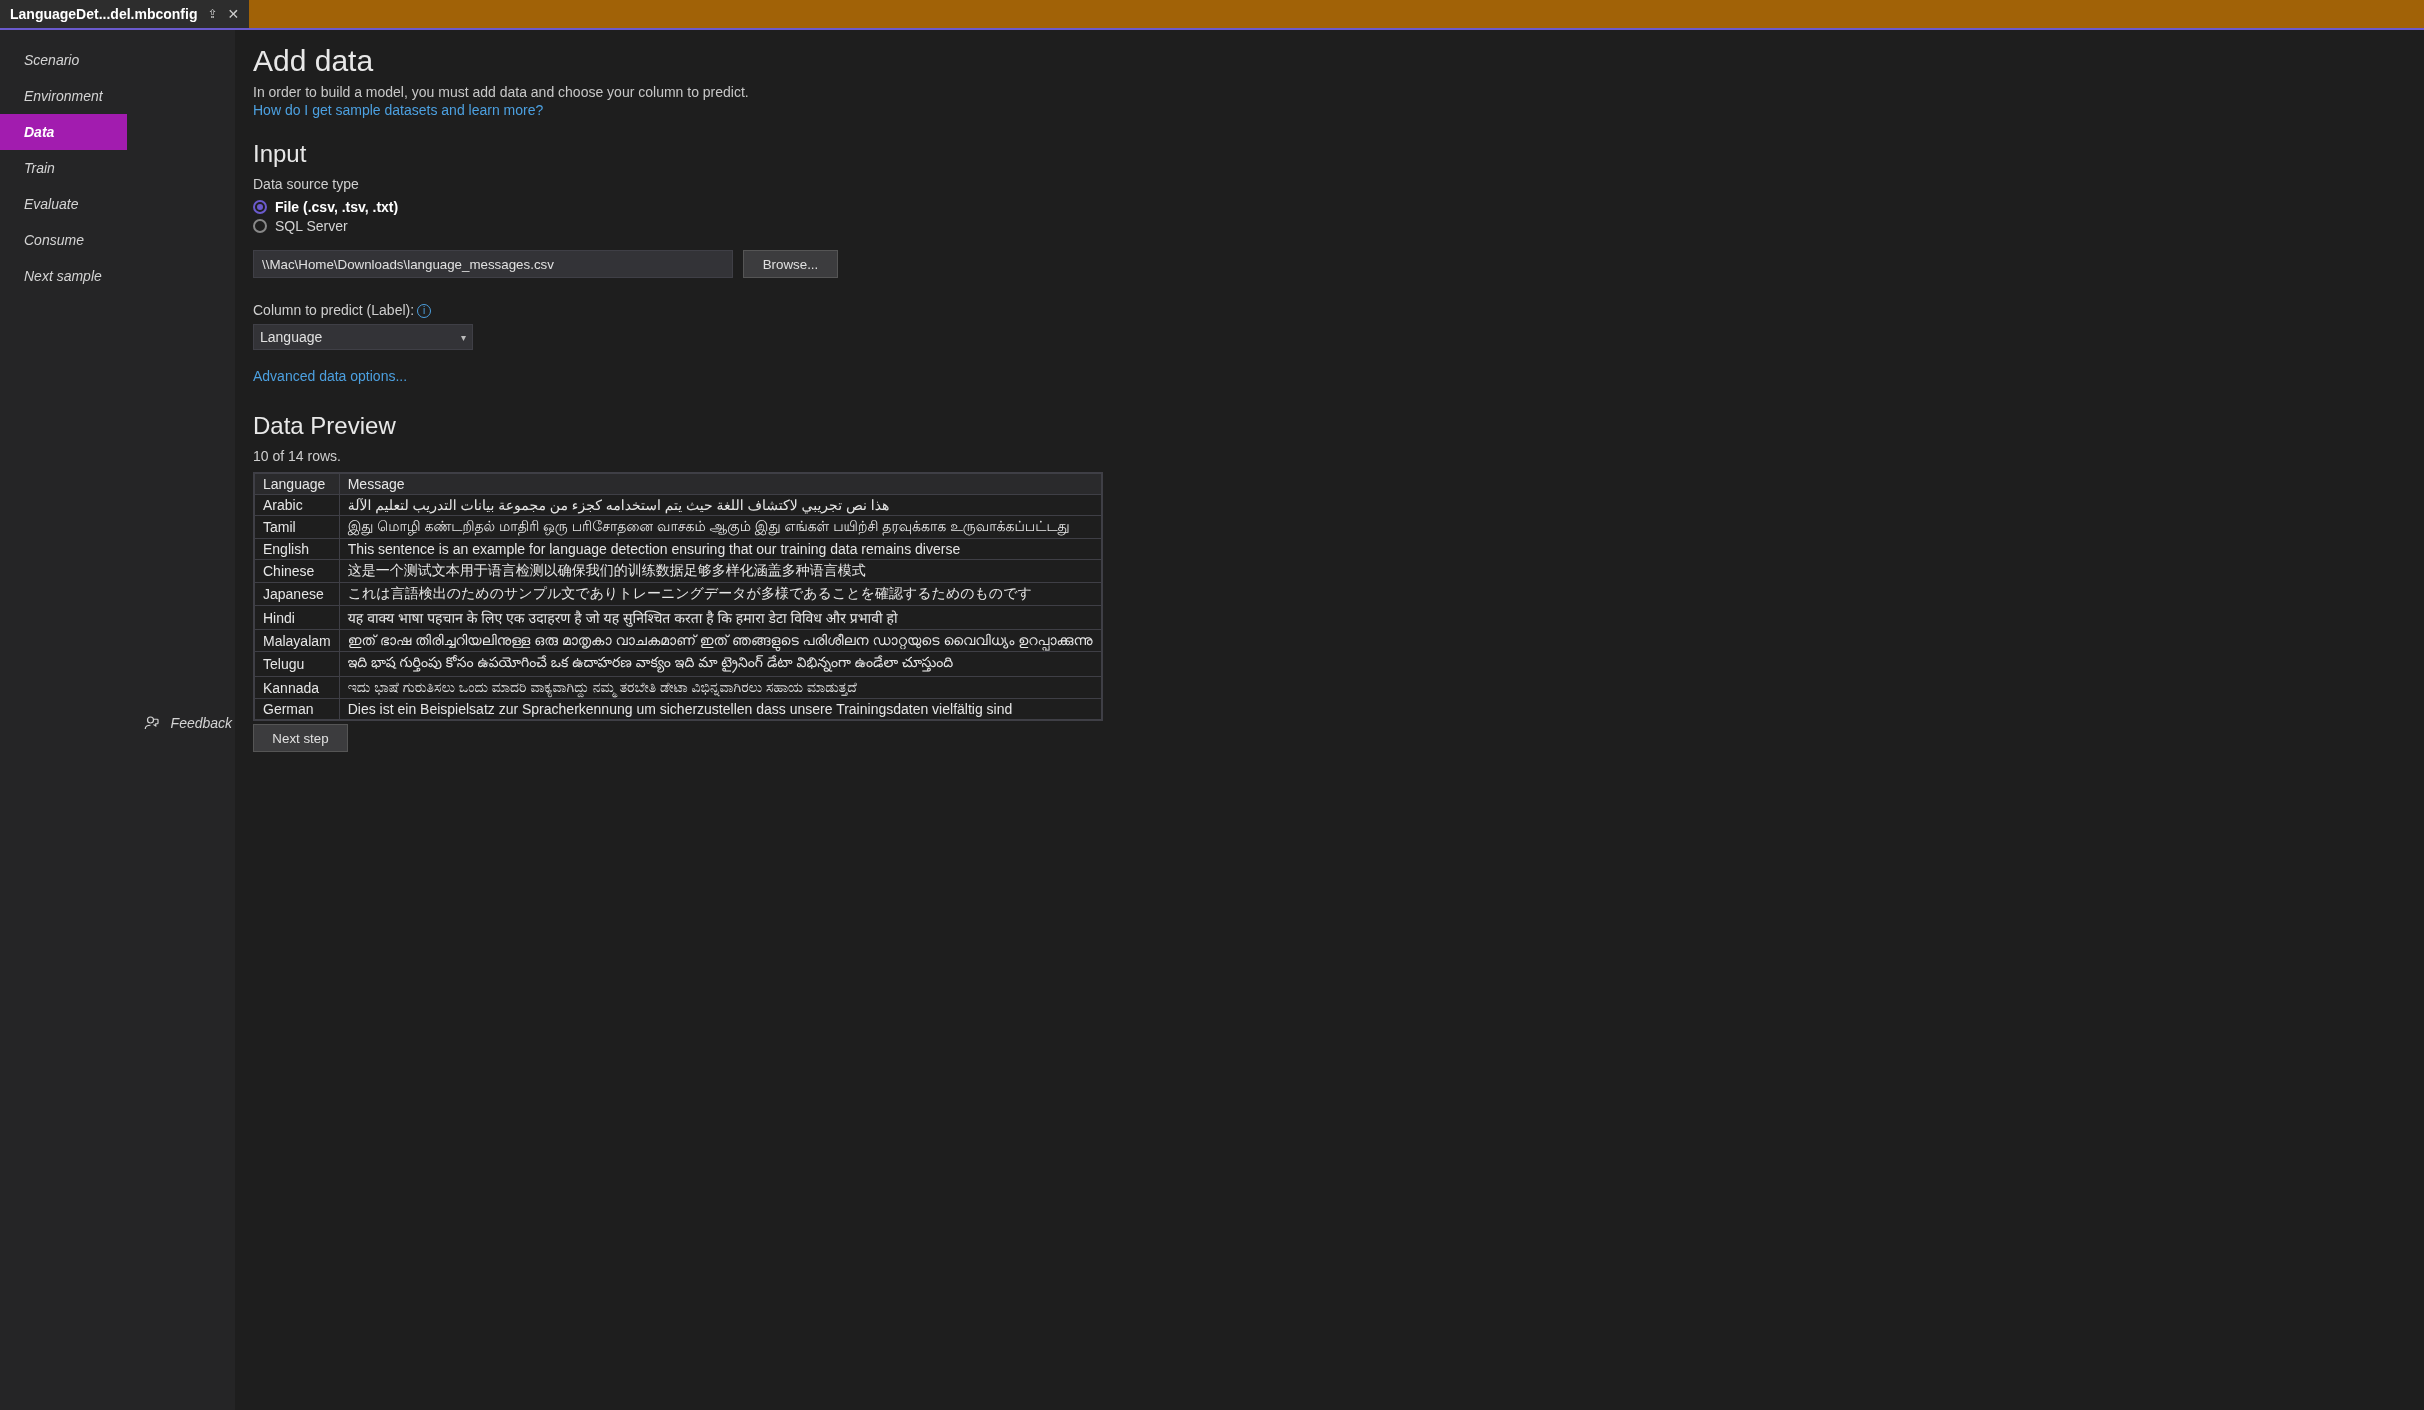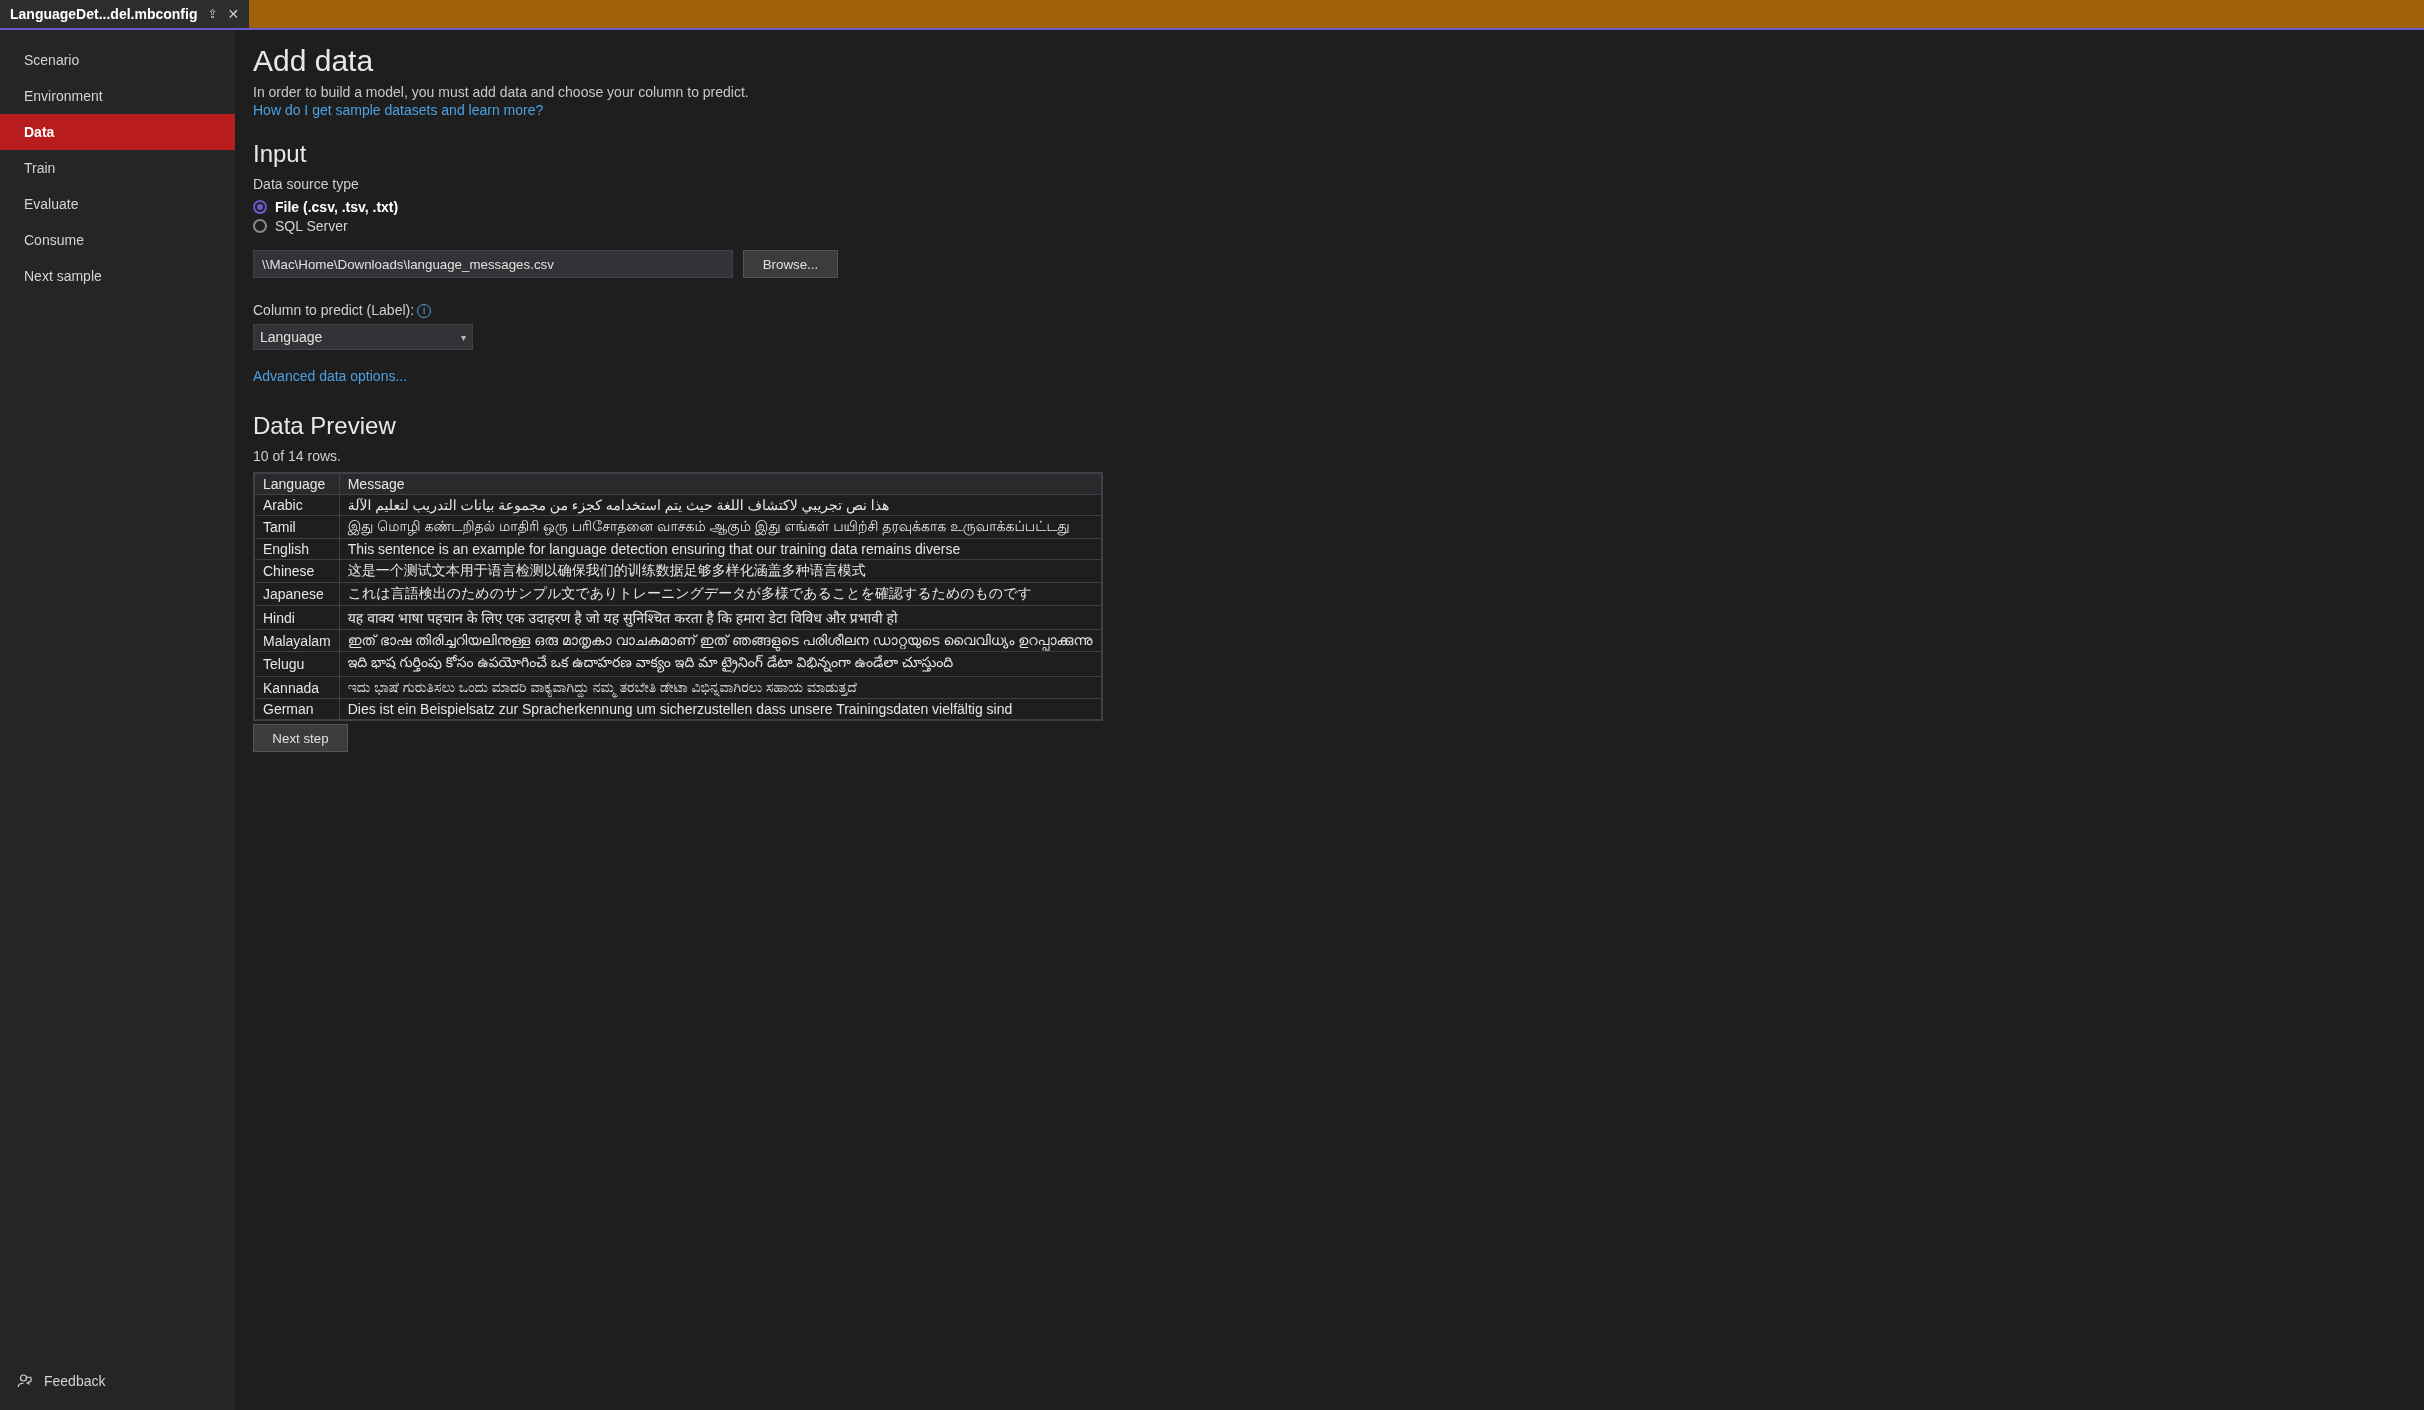--- a/index.html
+++ b/index.html
@@ -6,24 +6,24 @@
   html, body { width: 100%; height: 100%; background: #1e1e1e; color: #d4d4d4; font-family: "Segoe UI", Tahoma, sans-serif; font-size: 14px; }
   body { display: flex; flex-direction: column; }
 
   .titlebar { display: flex; align-items: stretch; background: #a16207; height: 30px; border-bottom: 2px solid #6a5acd; }
   .tab { display: flex; align-items: center; background: #2d2d2d; color: #fff; padding: 0 10px; gap: 10px; max-width: 260px; }
   .tab-title { font-weight: 600; white-space: nowrap; overflow: hidden; text-overflow: ellipsis; }
   .tab-icon { color: #ccc; font-size: 12px; cursor: pointer; }
   .tab-close { color: #ccc; font-size: 14px; cursor: pointer; }
 
   .workspace { display: flex; flex: 1; overflow: hidden; }
-  .sidebar { width: 235px; background: #252526; display: flex; flex-direction: column; padding-top: 12px; }
+  .sidebar { width: 235px; background: #252526; display: flex; flex-direction: row; padding-top: 12px; font-style: italic; }
   .side-pad { flex: 1; }
   .side-item { padding: 10px 24px; color: #d4d4d4; cursor: pointer; }
-  .side-item.active { background: #b91c1c; font-weight: 600; color: #fff; }
+  .side-item.active { background: #a21caf; font-weight: 600; color: #fff; }
   .feedback { display: flex; align-items: center; gap: 10px; padding: 14px 20px 20px 16px; color: #d4d4d4; cursor: pointer; }
   .feedback svg { width: 18px; height: 18px; }
 
   .content { flex: 1; padding: 14px 40px 40px 18px; overflow: auto; background: #1e1e1e; }
   .h1 { font-size: 30px; font-weight: 400; color: #e8e8e8; margin-bottom: 6px; }
   .subtext { color: #c8c8c8; margin-bottom: 2px; }
   .link { color: #4ca0e0; cursor: pointer; }
   .h2 { font-size: 24px; font-weight: 400; color: #e8e8e8; margin-top: 22px; margin-bottom: 8px; }
   .label { color: #cfcfcf; margin-bottom: 4px; display: inline-block; }
   .info-icon { display: inline-flex; width: 14px; height: 14px; border: 1px solid #4ca0e0; color: #4ca0e0; border-radius: 50%; font-size: 10px; align-items: center; justify-content: center; margin-left: 3px; vertical-align: 1px; }

